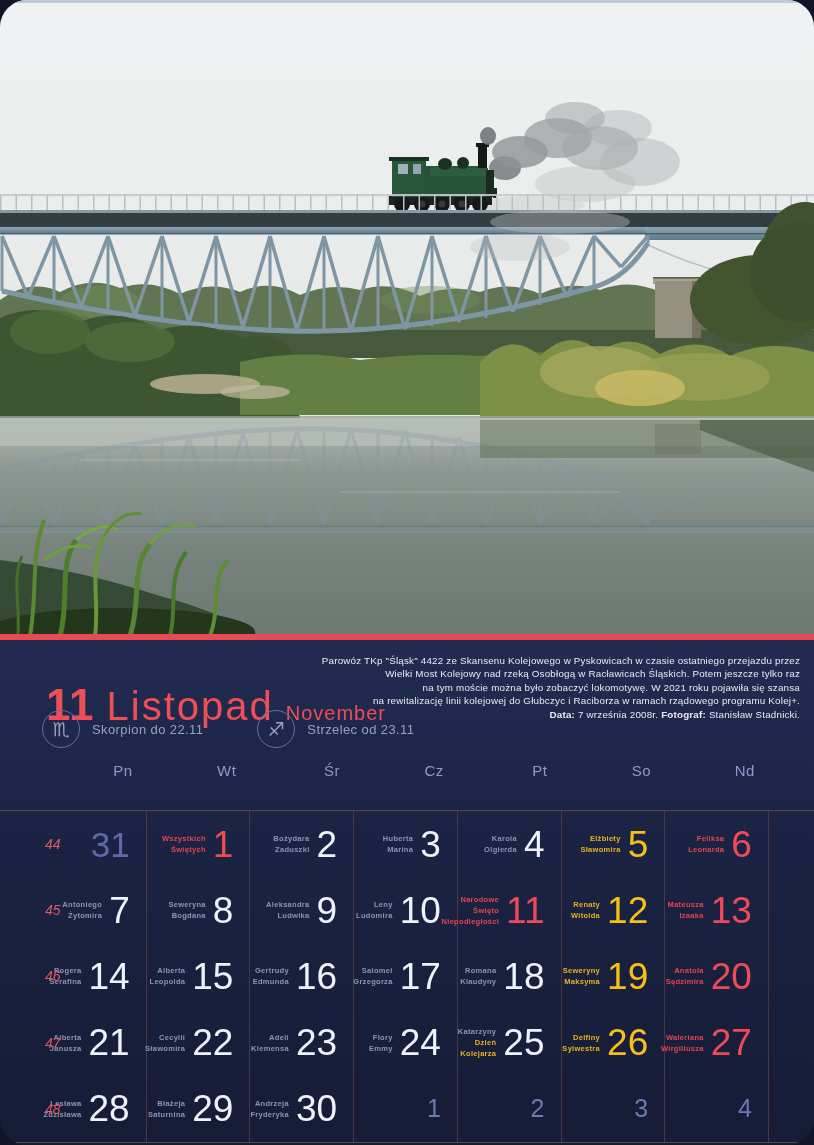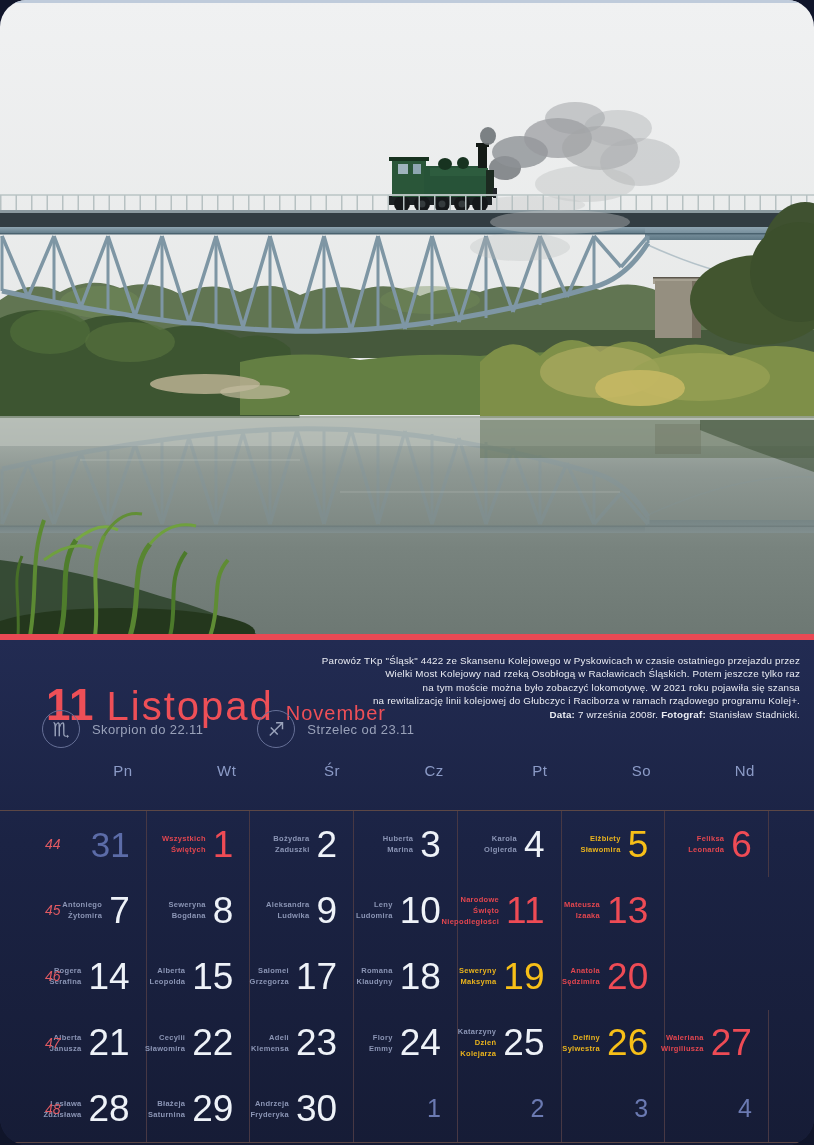--- a/index.html
+++ b/index.html
@@ -336,20 +336,27 @@
           </div>
           <div class="cell">
             <div class="names">
               <div class="nm-red">Narodowe Święto</div>
               <div class="nm-red">Niepodległości</div>
             </div>
             <span class="daynum num-red">11</span>
           </div>
           <div class="cell">
             <div class="names">
+              <div class="nm-gold">Renaty</div>
+              <div class="nm-gold">Witolda</div>
+            </div>
+            <span class="daynum num-gold">12</span>
+          </div>
+          <div class="cell">
+            <div class="names">
               <div class="nm-red">Mateusza</div>
               <div class="nm-red">Izaaka</div>
             </div>
             <span class="daynum num-red">13</span>
           </div>
         </div>
         <div class="grid-row">
           <div class="cell">
             <span class="weeknum">46</span>
             <div class="names">
@@ -357,20 +364,27 @@
               <div class="nm-dim">Serafina</div>
             </div>
             <span class="daynum num-white">14</span>
           </div>
           <div class="cell">
             <div class="names">
               <div class="nm-dim">Alberta</div>
               <div class="nm-dim">Leopolda</div>
             </div>
             <span class="daynum num-white">15</span>
+          </div>
+          <div class="cell">
+            <div class="names">
+              <div class="nm-dim">Gertrudy</div>
+              <div class="nm-dim">Edmunda</div>
+            </div>
+            <span class="daynum num-white">16</span>
           </div>
           <div class="cell">
             <div class="names">
               <div class="nm-dim">Salomei</div>
               <div class="nm-dim">Grzegorza</div>
             </div>
             <span class="daynum num-white">17</span>
           </div>
           <div class="cell">
             <div class="names">

